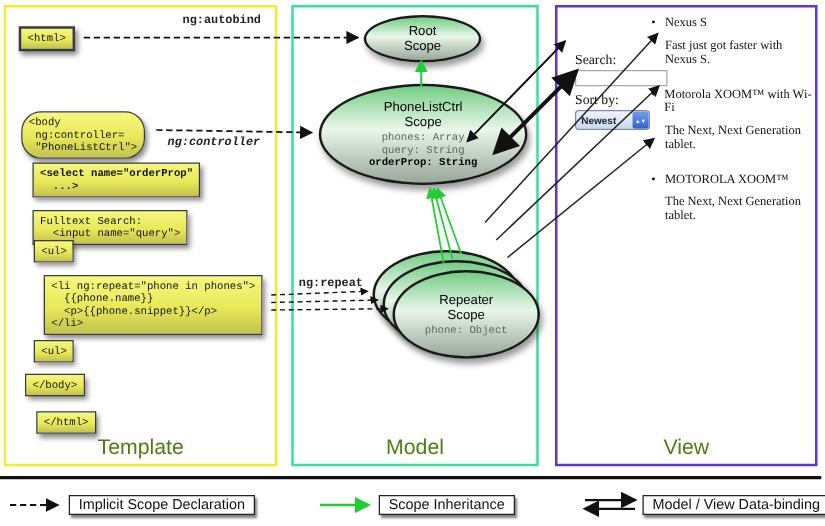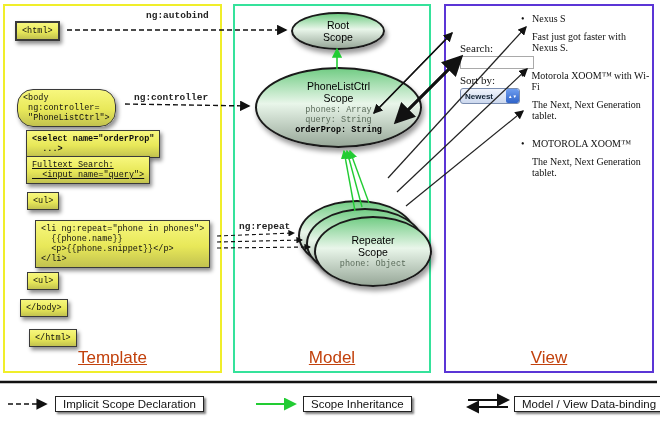--- a/index.html
+++ b/index.html
@@ -5,42 +5,42 @@
   html,body{margin:0;padding:0;background:#fff;}
   #canvas{position:relative;width:660px;height:421px;background:#fff;overflow:hidden;
           font-family:"Liberation Sans",sans-serif;}
 
   
   .panel{position:absolute;top:4px;height:365px;background:#fff;}
   #panel-template{left:3px;width:215px;border:2px solid #f0ee2a;}
   #panel-model{left:233px;width:194px;border:2px solid #35e29b;}
   #panel-view{left:444px;width:206px;border:2px solid #5b35d6;}
   .panel-label{position:absolute;bottom:3px;left:0;right:0;text-align:center;
-               font-size:17px;color:#c2410c;text-decoration:underline;}
+               font-size:17px;color:#4d7c0f;}
 
   
   .code{position:absolute;font:8.5px/10px "Liberation Mono",monospace;color:#111;
         padding:3px 5px;white-space:pre;
         background:linear-gradient(#f7f77e,#e8e859 55%,#c2c24f);
         border:1.5px solid #3a3a3a;box-shadow:2px 3px 4px rgba(0,0,0,.45);}
   .code.bold{font-weight:bold;}
   #box-html-open{left:15px;top:21px;border-width:2px;}
   #box-body-open{left:17px;top:89px;border-radius:16px;}
   #box-select{left:26px;top:130px;}
-  #box-fulltext{left:26px;top:156px;text-decoration:underline;}
+  #box-fulltext{left:26px;top:168px;}
   #box-ul-open{left:27px;top:192px;}
   #box-li{left:35px;top:220px;}
   #box-ul-close{left:27px;top:272px;}
   #box-body-close{left:20px;top:299px;}
   #box-html-close{left:29px;top:329px;}
 
   
   .anno{position:absolute;font:bold 9.5px "Liberation Mono",monospace;color:#222;}
   #anno-autobind{left:146px;top:10px;}
-  #anno-controller{left:134px;top:92px;}
+  #anno-controller{left:134px;top:108px;font-style:italic;}
   #anno-repeat{left:239px;top:221px;}
 
   
   .scope{position:absolute;border-radius:50%;border:2px solid #1a1a1a;
          background:linear-gradient(#74cd86,#e9f6ea 45%,#98a899);
          box-shadow:2px 4px 5px rgba(0,0,0,.4);
          display:flex;flex-direction:column;align-items:center;justify-content:center;
          text-align:center;}
   #root-scope{left:291px;top:12px;width:90px;height:34px;}
   #plc-scope{left:255px;top:67px;width:163px;height:77px;}

